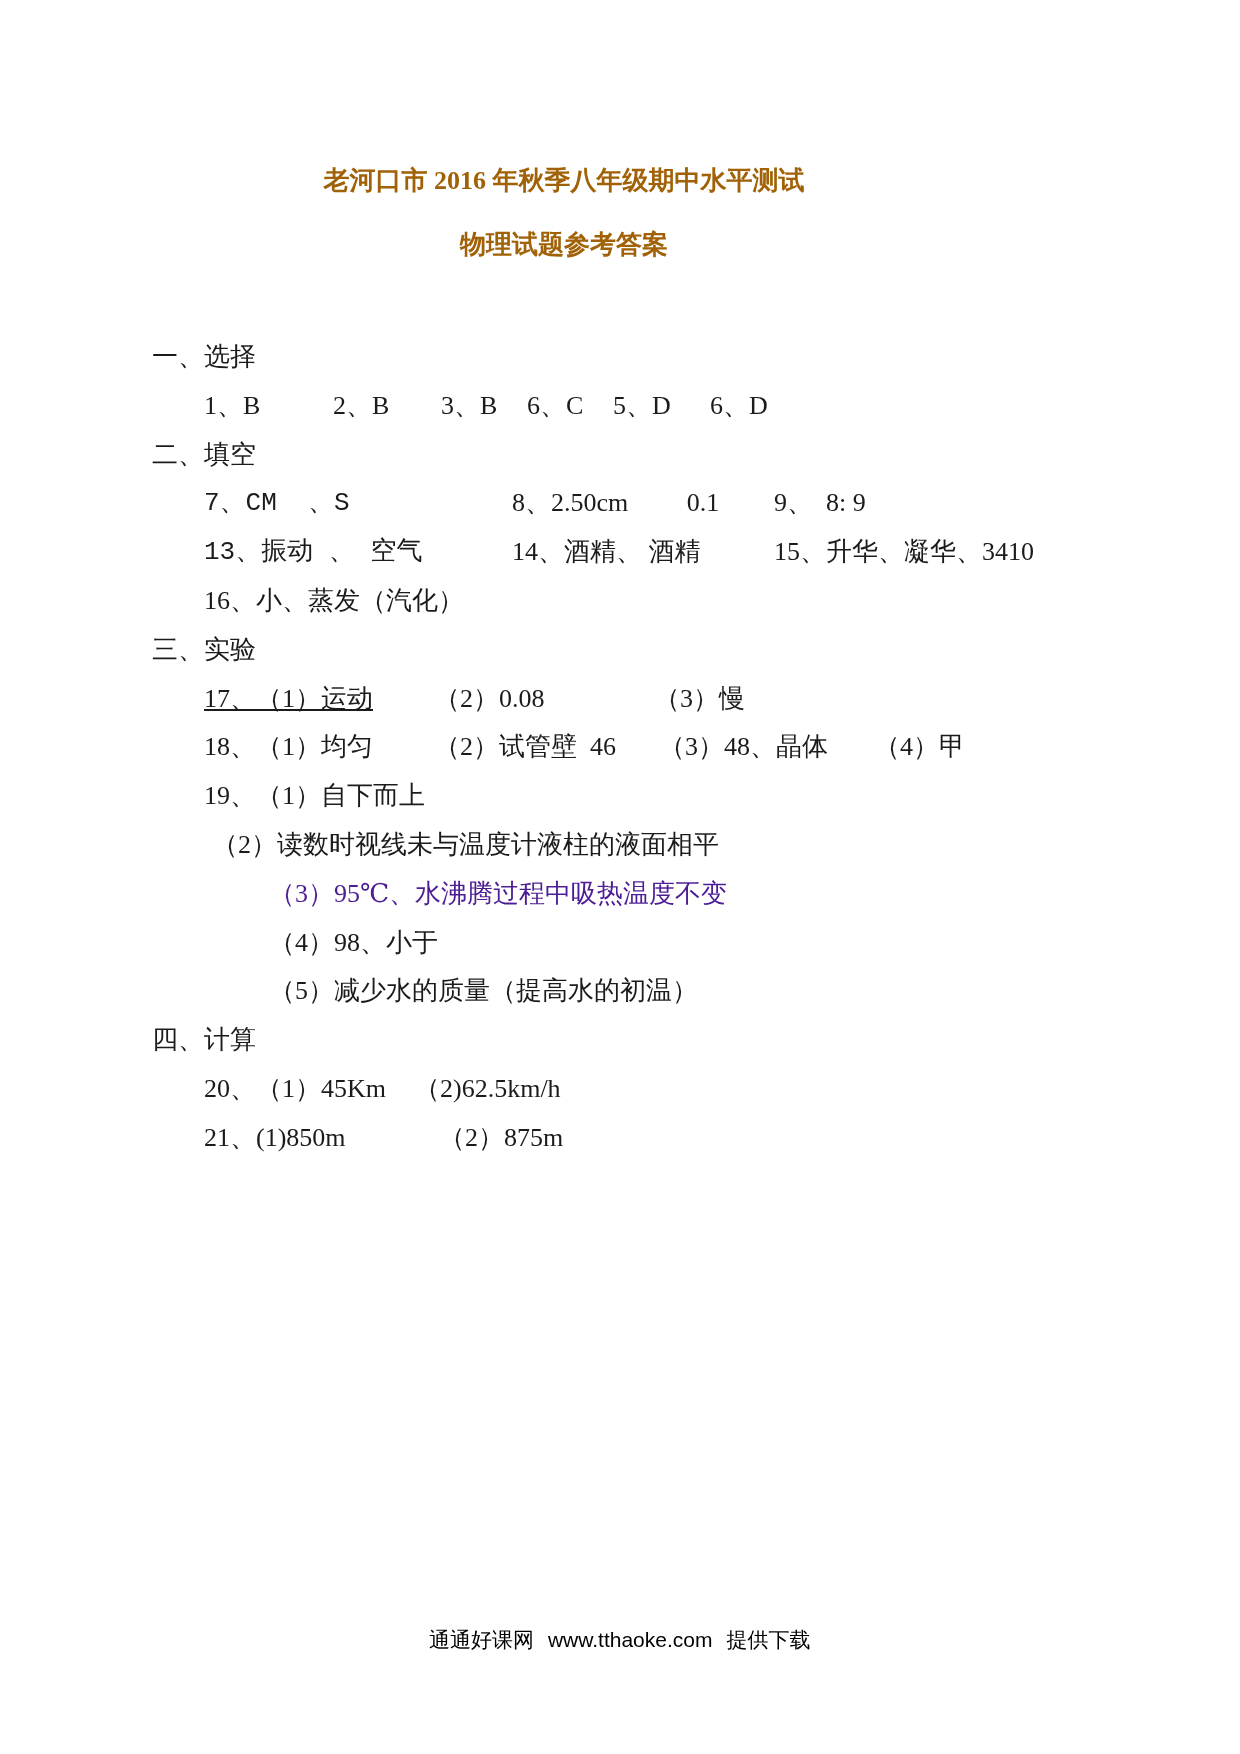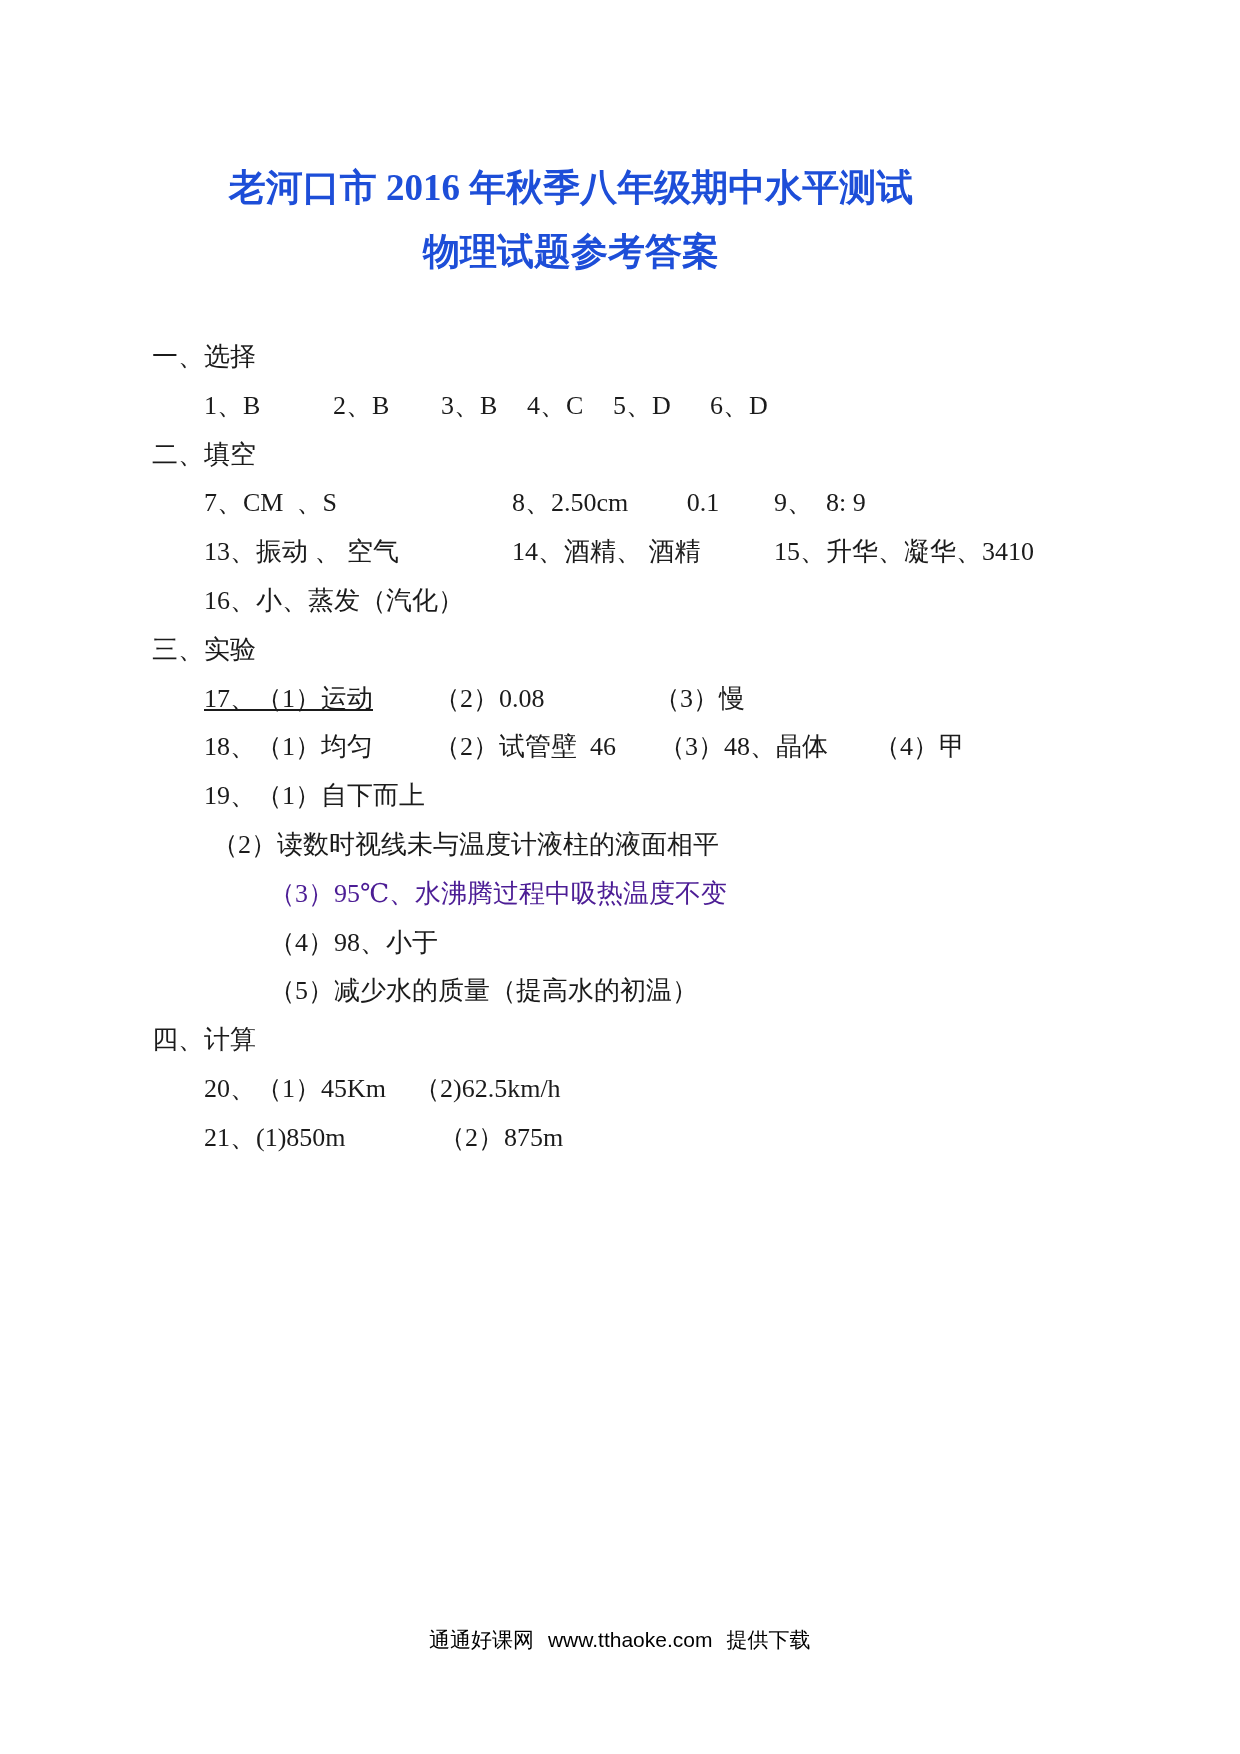--- a/index.html
+++ b/index.html
@@ -9,43 +9,43 @@
     margin:0 auto;
     background:#ffffff;
     color:#1b1b1b;
     font-family:"Liberation Serif","DejaVu Serif",serif;
     overflow:hidden;
   }
   
   .titles { position:absolute; top:0; left:0; width:1110px; height:300px; }
   .title-line {
     position:absolute; left:0; width:100%;
-    margin:16px; text-align:center;
-    font-size:37px; font-weight:bold; line-height:44px;
-    white-space:pre; color:#1d4ed8;
+    margin:9px; text-align:center;
+    font-size:26px; font-weight:bold; line-height:44px;
+    white-space:pre; color:#a16207;
   }
   .title-line.l1 { top:150px; }
   .title-line.l2 { top:214px; }
 
   
   .body-lines { position:absolute; top:333px; left:0; width:100%;padding-left:14px; }
   .line {
     position:relative;
     height:48.8px; line-height:48.8px;
     font-size:26px;
     white-space:pre;
   }
   .heading  { padding-left:138px; }
   .indent1  { padding-left:190px; }
   .sub2     { padding-left:198px; }
   .sub345   { padding-left:255px; }
   .gray     { color:#4c1d95; }
 
   .seg { position:absolute; top:0; white-space:pre; }
-  .colA { left:190px; }
+  .colA { left:190px;font-family:Liberation Mono, monospace; }
   .colB { left:498px; }
   .colC { left:760px; }
 
   .ch0 { left:190px; } .ch1 { left:319px; } .ch2 { left:427px; }
   .ch3 { left:513px; } .ch4 { left:599px; } .ch5 { left:696px; }
 
   .q17-1 { left:190px;text-decoration:underline; } .q17-2 { left:420px; } .q17-3 { left:640px; }
   .q18-1 { left:190px; } .q18-2 { left:420px; } .q18-3 { left:645px; } .q18-4 { left:860px; }
   .q20-1 { left:190px; } .q20-2 { left:400px; }
   .q21-1 { left:190px; } .q21-2 { left:425px; }
@@ -71,21 +71,21 @@
     <h2 class="title-line l2">物理试题参考答案</h2>
   </div>
 
   <div class="body-lines">
 
     <div class="line heading">一、选择</div>
     <div class="line">
       <span class="seg ch0">1、B</span>
       <span class="seg ch1">2、B</span>
       <span class="seg ch2">3、B</span>
-      <span class="seg ch3">4、C</span>
+      <span class="seg ch3">6、C</span>
       <span class="seg ch4">5、D</span>
       <span class="seg ch5">6、D</span>
     </div>
 
     <div class="line heading">二、填空</div>
     <div class="line">
       <span class="seg colA">7、CM  、S</span>
       <span class="seg colB">8、2.50cm         0.1</span>
       <span class="seg colC">9、  8: 9</span>
     </div>

